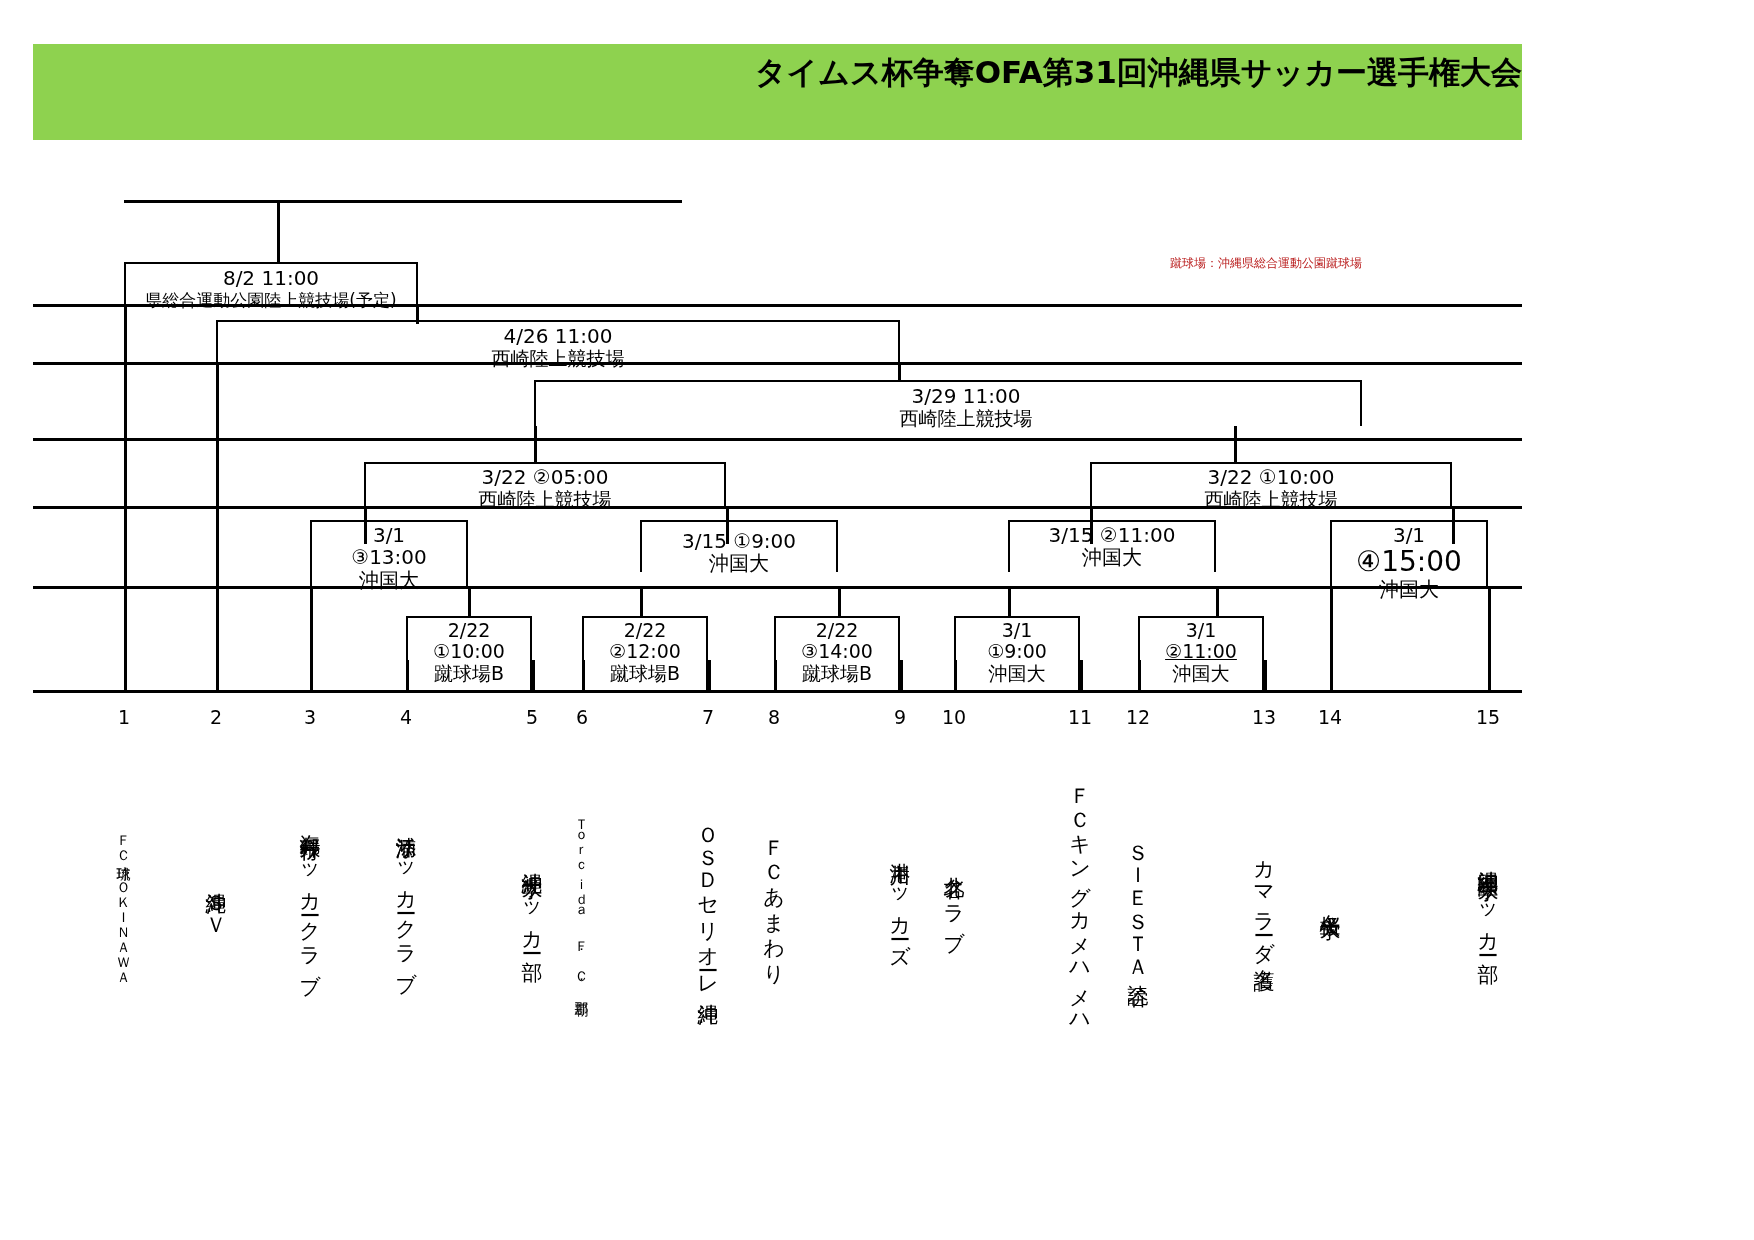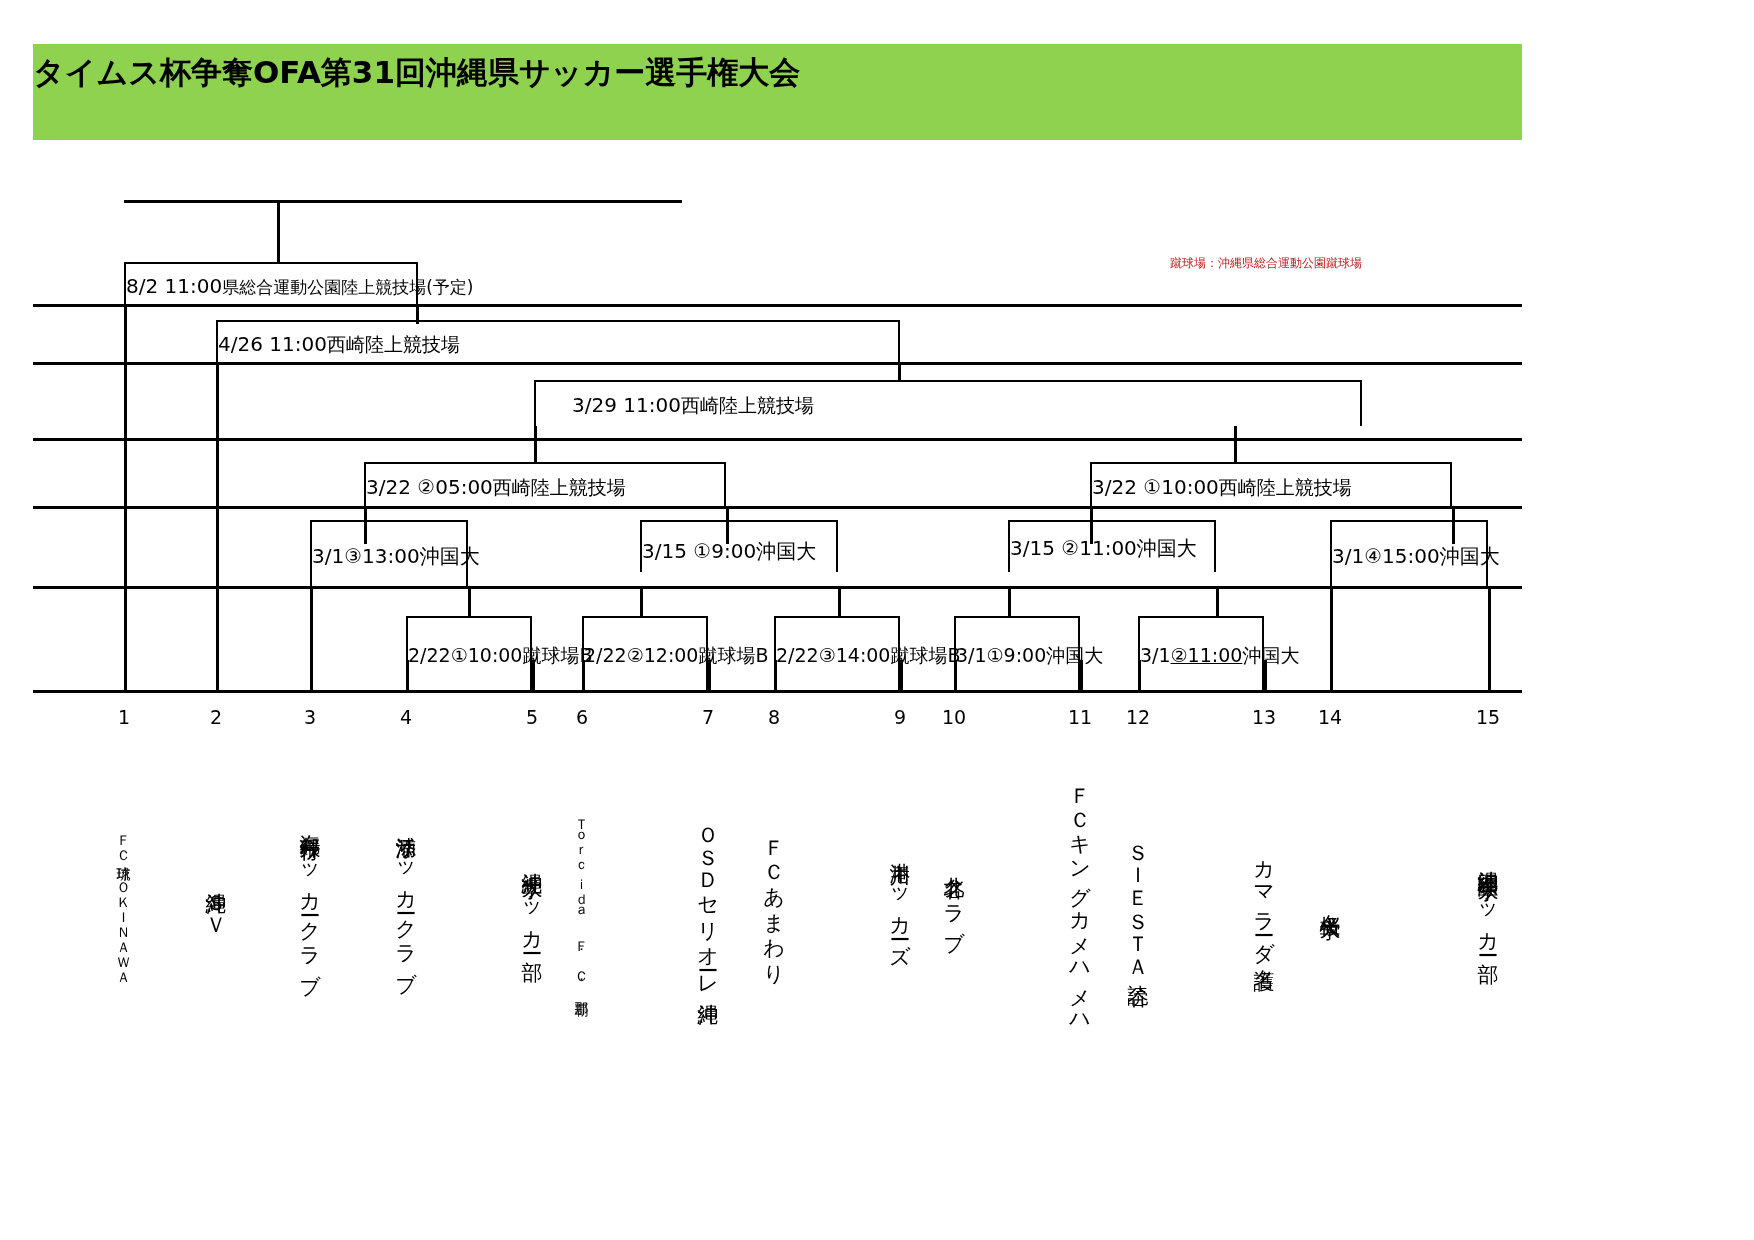--- a/index.html
+++ b/index.html
@@ -11,41 +11,41 @@
     overflow:hidden;
   }
   
   #banner{
     position:absolute;left:33px;top:44px;width:1489px;height:96px;
     background:#8ed košice;
   }
   #banner{background:#8ed24f;}
   #banner .t1{
     position:absolute;left:0;top:8px;width:100%;
-    text-align:left;font-size:31px;font-weight:bold;color:#000;
+    text-align:right;font-size:31px;font-weight:bold;color:#000;
     letter-spacing:0px;
   }
   #banner .t2{
     position:absolute;left:0;top:56px;width:100%;
     text-align:center;font-size:22px;font-weight:bold;color:#000;
   }
   
   #venue-note{
     position:absolute;left:1170px;top:255px;
     font-size:12px;color:#b91c1c;white-space:nowrap;
   }
   
   .hline{position:absolute;background:#000;height:2px;}
   .vline{position:absolute;background:#000;width:2px;}
   .thick{height:3px;}
   .vthick{width:3px;}
   .mbox{
     position:absolute;border:2px solid #000;border-bottom:none;
     box-sizing:border-box;background:transparent;
-    display:flex;flex-direction:row;align-items:center;justify-content:flex-start;
+    display:flex;flex-direction:column;align-items:center;justify-content:flex-start;
     text-align:center;line-height:1.12;color:#000;
   }
   .mbox .ln{white-space:nowrap;}
   
   .teamwrap{position:absolute;width:46px;text-align:center;}
   .teamnum{font-size:19px;color:#000;margin-bottom:8px;}
   .teamname{
     font-size:21px;color:#000;
     writing-mode:vertical-rl;text-orientation:upright;
     letter-spacing:2px;margin:0 auto;white-space:nowrap;
@@ -119,21 +119,21 @@
     <div class="ln" style="font-size:20px;">沖国大</div>
   </div>
 
   <div class="mbox" style="left:1008px;top:520px;width:208px;height:52px;padding-top:2px;text-align:right;">
     <div class="ln" style="font-size:20px;">3/15 ②11:00</div>
     <div class="ln" style="font-size:20px;">沖国大</div>
   </div>
 
   <div class="mbox" style="left:1330px;top:520px;width:158px;height:68px;padding-top:2px;">
     <div class="ln" style="font-size:20px;">3/1</div>
-    <div class="ln" style="font-size:20px;">④15:00</div>
+    <div class="ln" style="font-size:28px;">④15:00</div>
     <div class="ln" style="font-size:20px;">沖国大</div>
   </div>
 
   <div class="hline thick" style="left:33px;top:586px;width:1489px;"></div>
 
   <div class="vline vthick" style="left:310px;top:586px;height:106px;"></div>
   <div class="vline vthick" style="left:468px;top:586px;height:32px;"></div>
   <div class="vline vthick" style="left:640px;top:586px;height:32px;"></div>
   <div class="vline vthick" style="left:838px;top:586px;height:32px;"></div>
   <div class="vline vthick" style="left:1008px;top:586px;height:32px;"></div>

